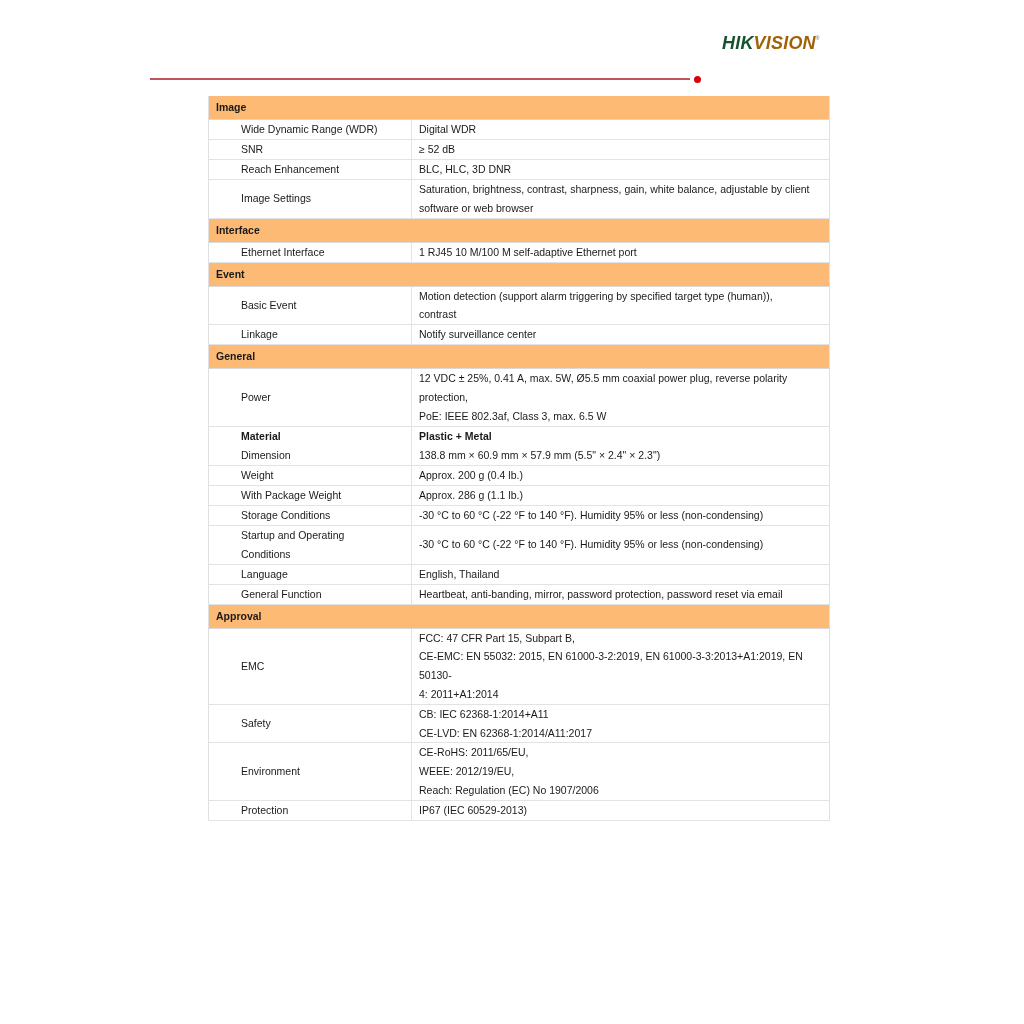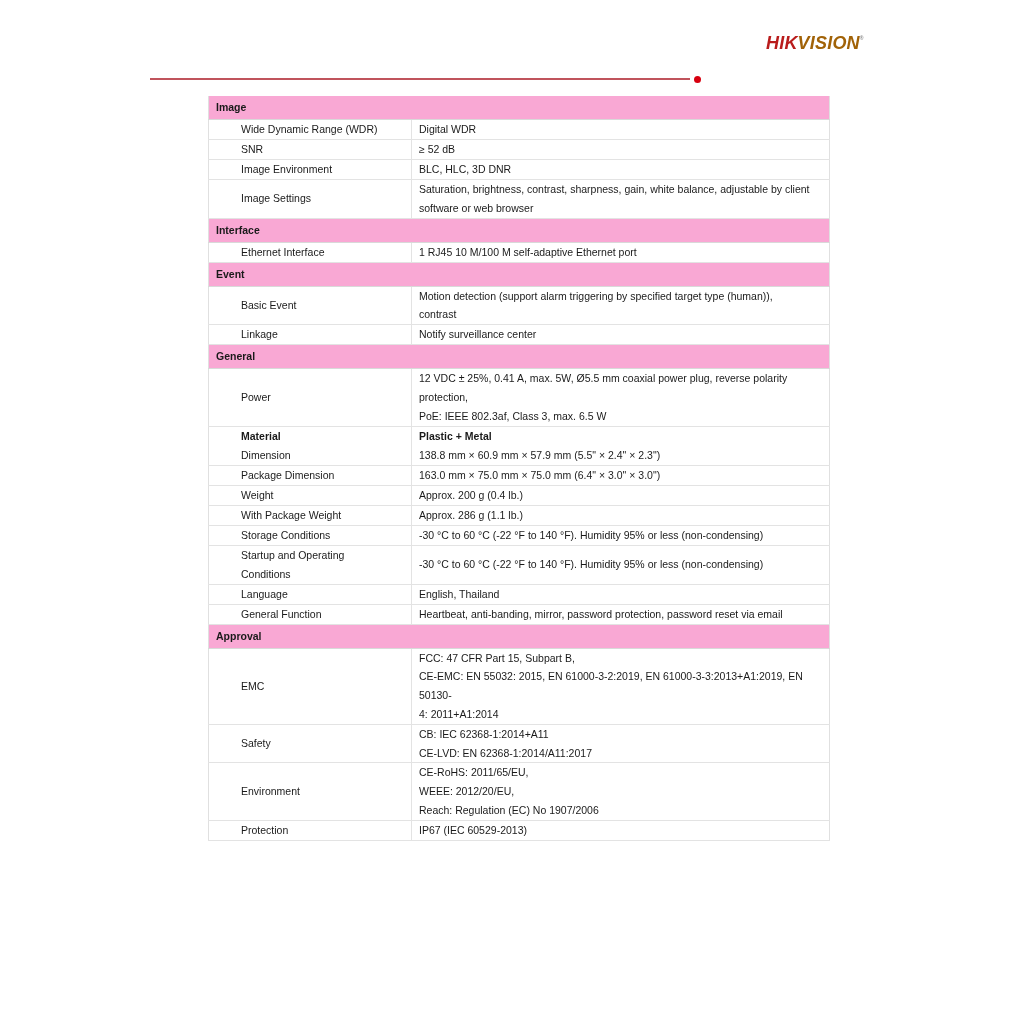--- a/index.html
+++ b/index.html
@@ -19,21 +19,21 @@
       position: absolute;
       left: 722px;
       top: 33px;
       font-family: "Liberation Sans", sans-serif;
       font-weight: bold;
       font-style: italic;
       font-size: 18px;
       letter-spacing: 0.2px;
       white-space: nowrap;
     }
-    .logo .hik { color: #b91c1c; margin-left: 44px; }
+    .logo .hik { color: #14532d; }
     .logo .vision { color: #a16207; }
     .logo .reg { color: #8a8a8a; font-size: 5px; vertical-align: top; font-style: normal; position: relative; top: 2px; }
     .rule {
       position: absolute;
       left: 150px;
       top: 78px;
       width: 540px;
       height: 2px;
       background: #c0545c;
     }
@@ -58,21 +58,21 @@
       border-right: 1px solid #e0e0e0;
       border-bottom: 1px solid #e0e0e0;
     }
     .spec-table td {
       padding: 0 7px;
       vertical-align: middle;
       line-height: 19px;
       border-bottom: 1px solid #e3e3e3;
     }
     .spec-table tr.section td {
-      background: #f9a8d4;
+      background: #fdba74;
       font-weight: bold;
       height: 23px;
       border-bottom: 1px solid #d9d9d9;
     }
     .spec-table td.label {
       width: 163px;
       border-right: 1px solid #e3e3e3;
       padding-left: 32px;
     }
     .spec-table tr.noborder td { border-bottom: none; font-weight: bold; }
@@ -99,21 +99,21 @@
           <div>Digital WDR</div>
         </td>
       </tr>
       <tr>
         <td class="label">SNR</td>
         <td class="value">
           <div>≥ 52 dB</div>
         </td>
       </tr>
       <tr>
-        <td class="label">Image Environment</td>
+        <td class="label">Reach Enhancement</td>
         <td class="value">
           <div>BLC, HLC, 3D DNR</div>
         </td>
       </tr>
       <tr class="tall">
         <td class="label">Image Settings</td>
         <td class="value">
           <div>Saturation, brightness, contrast, sharpness, gain, white balance, adjustable by client</div>
           <div>software or web browser</div>
         </td>
@@ -160,26 +160,20 @@
           <div>Plastic + Metal</div>
         </td>
       </tr>
       <tr>
         <td class="label">Dimension</td>
         <td class="value">
           <div>138.8 mm × 60.9 mm × 57.9 mm (5.5" × 2.4" × 2.3")</div>
         </td>
       </tr>
       <tr>
-        <td class="label">Package Dimension</td>
-        <td class="value">
-          <div>163.0 mm × 75.0 mm × 75.0 mm (6.4" × 3.0" × 3.0")</div>
-        </td>
-      </tr>
-      <tr>
         <td class="label">Weight</td>
         <td class="value">
           <div>Approx. 200 g (0.4 lb.)</div>
         </td>
       </tr>
       <tr>
         <td class="label">With Package Weight</td>
         <td class="value">
           <div>Approx. 286 g (1.1 lb.)</div>
         </td>
@@ -226,21 +220,21 @@
         <td class="label">Safety</td>
         <td class="value">
           <div>CB: IEC 62368-1:2014+A11</div>
           <div>CE-LVD: EN 62368-1:2014/A11:2017</div>
         </td>
       </tr>
       <tr class="tall">
         <td class="label">Environment</td>
         <td class="value">
           <div>CE-RoHS: 2011/65/EU,</div>
-          <div>WEEE: 2012/20/EU,</div>
+          <div>WEEE: 2012/19/EU,</div>
           <div>Reach: Regulation (EC) No 1907/2006</div>
         </td>
       </tr>
       <tr>
         <td class="label">Protection</td>
         <td class="value">
           <div>IP67 (IEC 60529-2013)</div>
         </td>
       </tr>
     </tbody>

